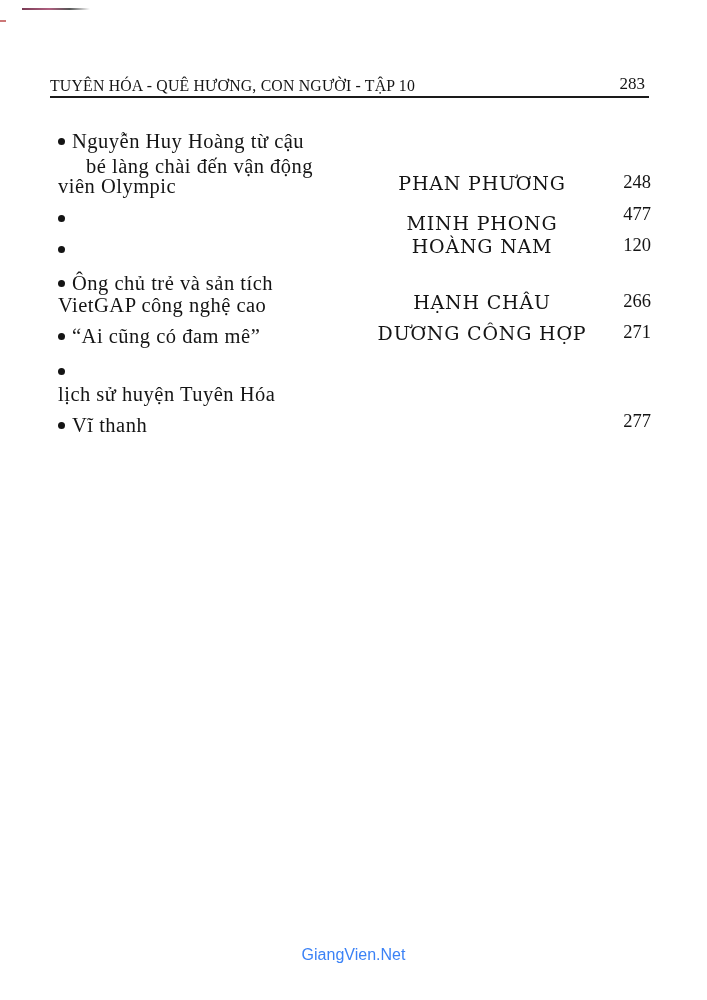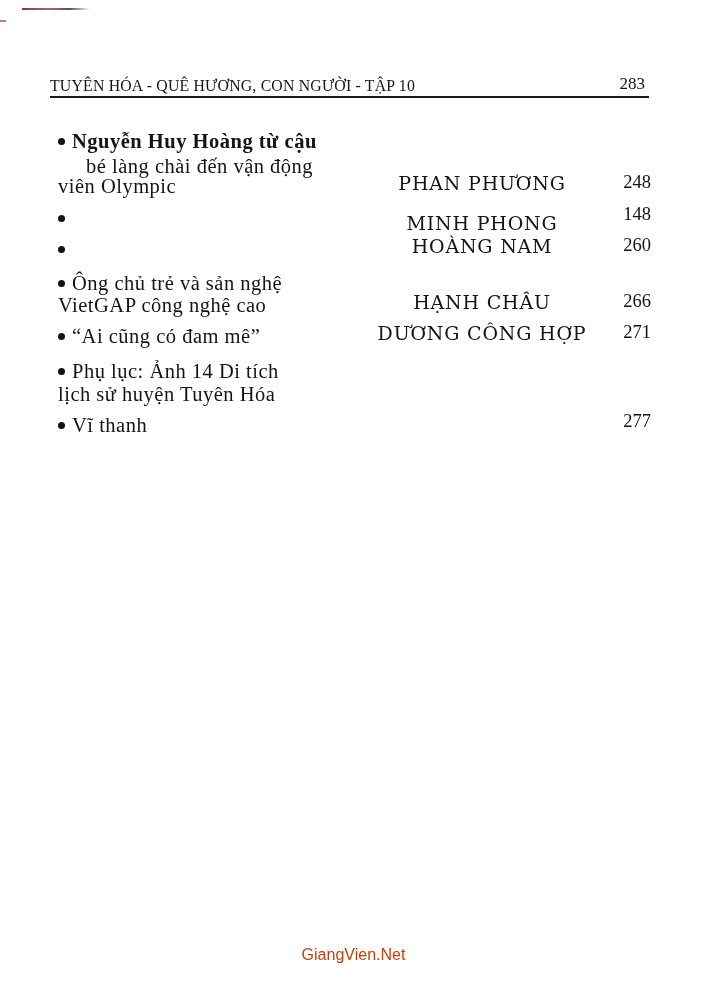--- a/index.html
+++ b/index.html
@@ -39,77 +39,77 @@
     position: absolute; font-family: "DejaVu Serif", "Liberation Serif", serif;
     font-size: 19px; letter-spacing: 0.8px; white-space: nowrap; text-align: center;
     width: 240px; left: 362px;
   }
   .entry-page {
     position: absolute; right: 56px; font-family: Liberation Serif, serif;
     font-size: 18.5px; text-align: right;
   }
   .watermark {
     position: absolute; left: 0; width: 707px; top: 946px; text-align: center;
-    font-family: "Liberation Sans", sans-serif; font-size: 16px; color: #c2410c;
+    font-family: "Liberation Sans", sans-serif; font-size: 16px; color: #3b82f6;
   }
 </style>
 </head>
 <body>
 
 <div class="scan-mark"></div>
 <div class="scan-tick"></div>
 
 <div class="running-head">
   <span class="running-title">TUYÊN HÓA - QUÊ HƯƠNG, CON NGƯỜI - TẬP 10</span>
   <span class="page-number">283</span>
 </div>
 
 <div class="toc">
 
-  <div class="entry-title" style="top:128px;font-weight:bold;">
+  <div class="entry-title" style="top:128px;">
     <span class="bullet"></span><span>Nguyễn Huy Hoàng từ cậu</span>
   </div>
   <div class="entry-title" style="top:153px; left:58px;margin-left:28px;">
     <span>bé làng chài đến vận động</span>
   </div>
   <div class="entry-title" style="top:173px;">
     <span>viên Olympic</span>
   </div>
   <div class="entry-author" style="top:172px;">PHAN PHƯƠNG</div>
   <div class="entry-page" style="top:172px;">248</div>
 
   <div class="entry-title" style="top:205px;">
     <span class="bullet"></span>
   </div>
   <div class="entry-author" style="top:212px;">MINH PHONG</div>
-  <div class="entry-page" style="top:204px;">148</div>
+  <div class="entry-page" style="top:204px;">477</div>
 
   <div class="entry-title" style="top:236px;">
     <span class="bullet"></span>
   </div>
   <div class="entry-author" style="top:235px;">HOÀNG NAM</div>
-  <div class="entry-page" style="top:235px;">260</div>
+  <div class="entry-page" style="top:235px;">120</div>
 
   <div class="entry-title" style="top:270px;">
-    <span class="bullet"></span><span>Ông chủ trẻ và sản nghệ</span>
+    <span class="bullet"></span><span>Ông chủ trẻ và sản tích</span>
   </div>
   <div class="entry-title" style="top:292px;">
     <span>VietGAP công nghệ cao</span>
   </div>
   <div class="entry-author" style="top:291px;">HẠNH CHÂU</div>
   <div class="entry-page" style="top:291px;text-align:right;">266</div>
 
   <div class="entry-title" style="top:323px;">
     <span class="bullet"></span><span>“Ai cũng có đam mê”</span>
   </div>
   <div class="entry-author" style="top:322px;">DƯƠNG CÔNG HỢP</div>
   <div class="entry-page" style="top:322px;">271</div>
 
   <div class="entry-title" style="top:358px;">
-    <span class="bullet"></span><span>Phụ lục: Ảnh 14 Di tích</span>
+    <span class="bullet"></span>
   </div>
   <div class="entry-title" style="top:381px;">
     <span>lịch sử huyện Tuyên Hóa</span>
   </div>
 
   <div class="entry-title" style="top:412px;">
     <span class="bullet"></span><span>Vĩ thanh</span>
   </div>
   <div class="entry-page" style="top:411px;">277</div>
 </div>

